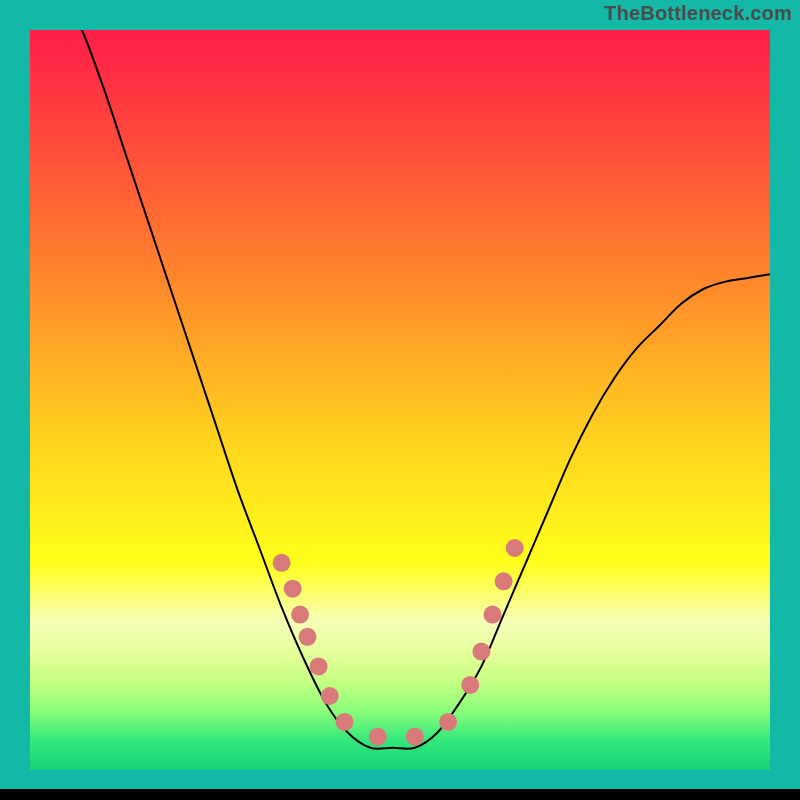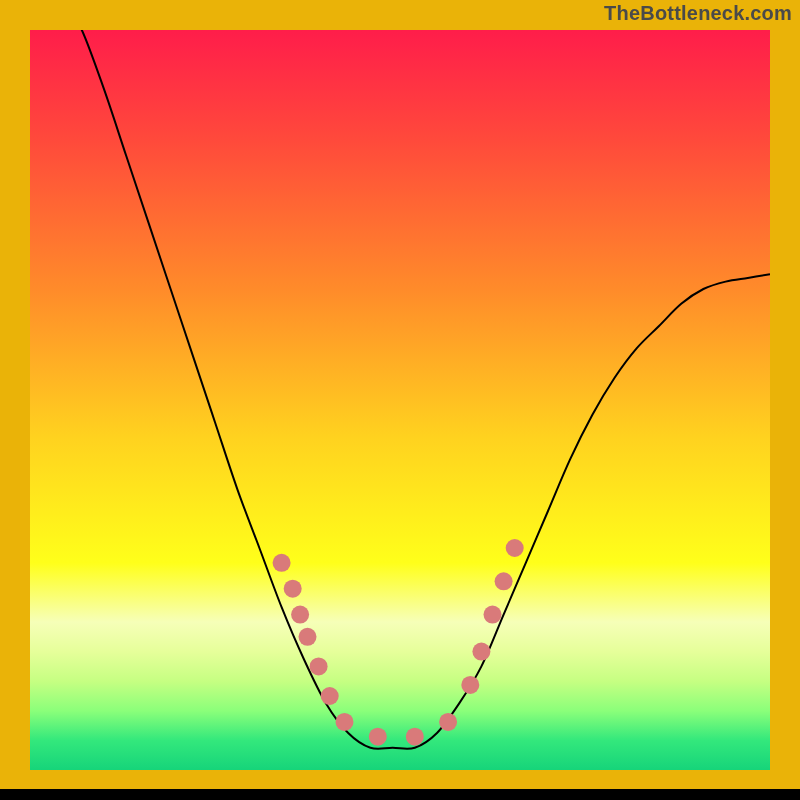--- a/index.html
+++ b/index.html
@@ -9,21 +9,21 @@
     height: 800px;
     background: #000;
     overflow: hidden;
   }
   .frame {
     position: absolute;
     left: 0;
     top: 0;
     width: 800px;
     height: 789px;
-    background: #eab308;
+    background: #14b8a6;
   }
   .plot {
     position: absolute;
     left: 30px;
     top: 30px;
     width: 740px;
     height: 740px;
     overflow: hidden;
   }
   .gradient {

